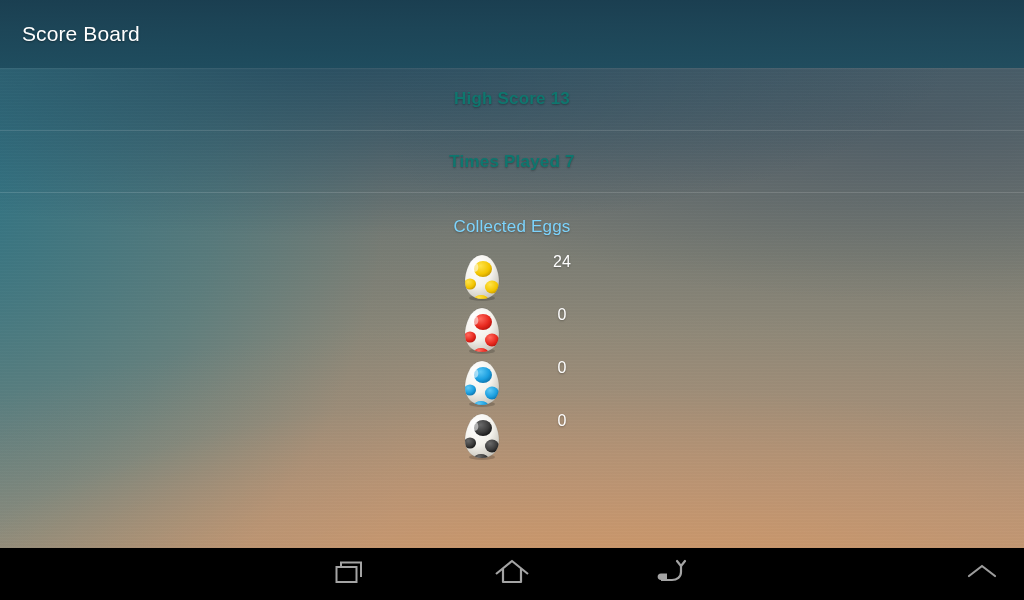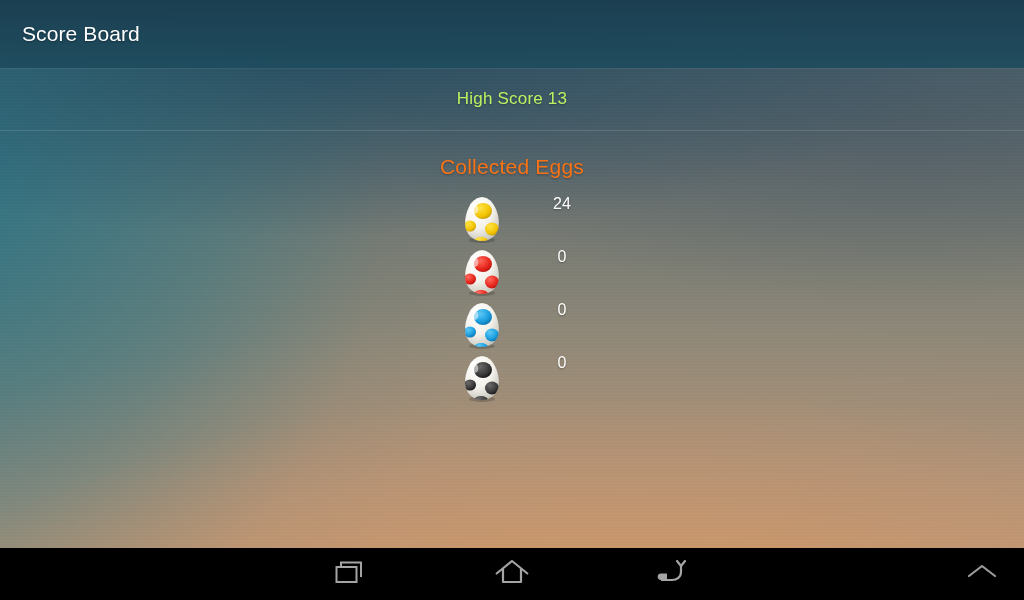--- a/index.html
+++ b/index.html
@@ -111,37 +111,37 @@
     display: flex;
     align-items: center;
     justify-content: center;
     box-sizing: border-box;
   }
   .stat-row + .stat-row,
   .eggs-section {
     border-top: 1px solid rgba(255,255,255,0.13);
   }
   .stat-row-label {
-    color: #bef264;
+    color: #0f766e;
     font-size: 17px;
-    font-weight: 400;
+    font-weight: 700;
     text-shadow: 0 1px 2px rgba(0,0,0,0.30);
     letter-spacing: 0.2px;
   }
 
   
   .eggs-section {
     width: 1024px;
     padding-top: 24px;
     box-sizing: border-box;
   }
   .eggs-title {
     text-align: center;
-    color: #f97316;
-    font-size: 21px;
+    color: #7dd3fc;
+    font-size: 17px;
     font-weight: 400;
     text-shadow: 0 1px 2px rgba(0,0,0,0.30);
     letter-spacing: 0.2px;
   }
   .egg-list {
     margin-top: 16px;
   }
   .egg-row {
     display: flex;
     align-items: flex-start;
@@ -215,20 +215,23 @@
     <div class="action-bar-title">Score Board</div>
   </div>
 
   <div class="content">
 
     <div class="stat-row">
       <span class="stat-row-label">High Score 13</span>
     </div>
 
 
+    <div class="stat-row">
+      <span class="stat-row-label">Times Played 7</span>
+    </div>
 
     <div class="eggs-section">
       <div class="eggs-title">Collected Eggs</div>
 
       <div class="egg-list">
 
         <div class="egg-row">
           <span class="egg-icon-wrap">
             <svg width="42" height="48" viewBox="0 0 42 48">
               <defs>

